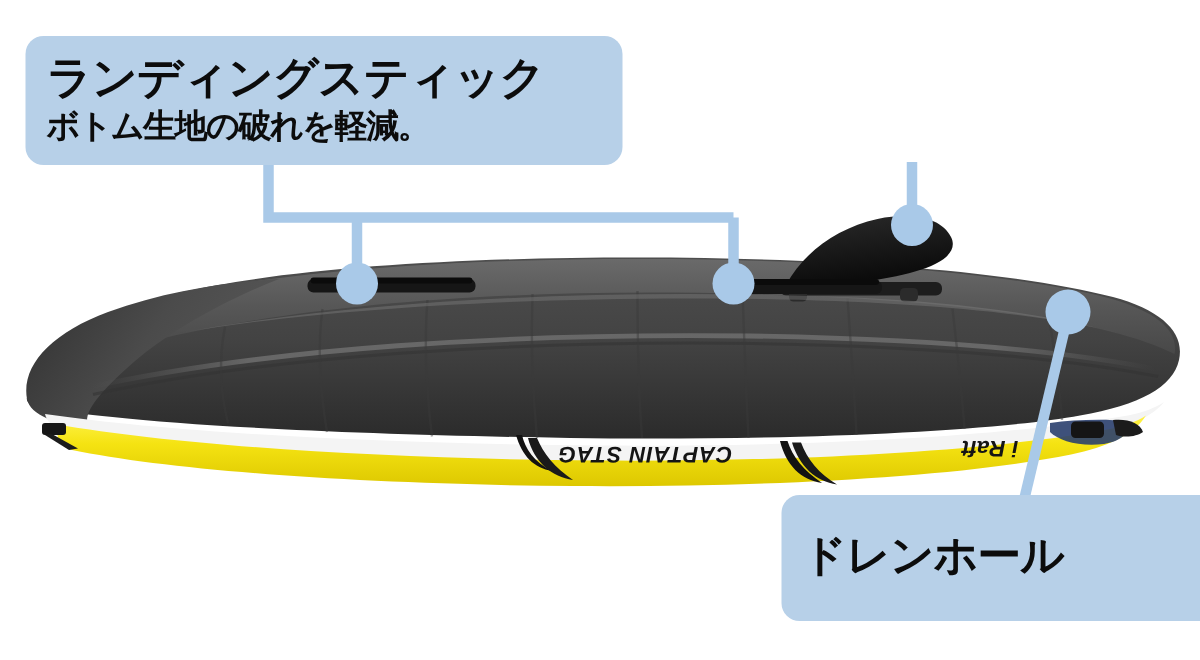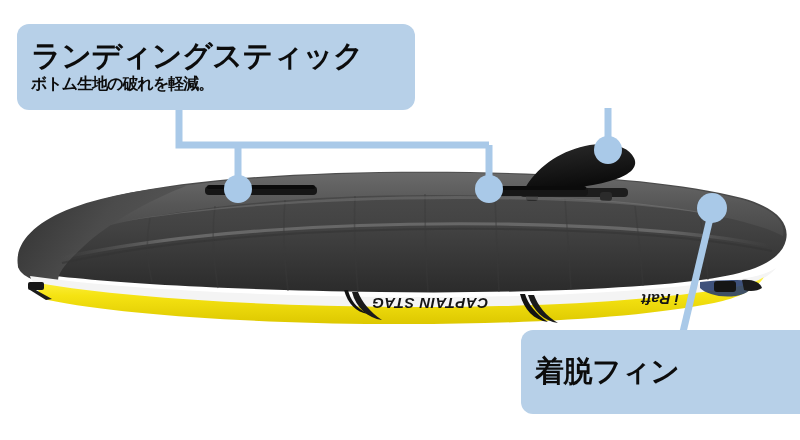--- a/index.html
+++ b/index.html
@@ -48,21 +48,21 @@
   .callout .desc {
     font-weight: bold;
     color: #0c0c0c;
     letter-spacing: -1px;
     line-height: 1.15;
     white-space: nowrap;
   }
 
   #callout-landing-stick { left: 17px;  top: 24px;  width: 398px; height: 86px; justify-content: center; }
   #callout-landing-stick .title { font-size: 30px; }
-  #callout-landing-stick .desc  { font-size: 16px; margin-top: 2px; }
+  #callout-landing-stick .desc  { font-size: 22px; margin-top: 2px; }
 
   #callout-fin { left: 415px; top: 23px; width: 366px; height: 86px; }
   #callout-fin .title { font-size: 30px; }
   #callout-fin .desc  { font-size: 22px; margin-top: 2px; }
 
   #callout-drain { left: 521px; top: 330px; width: 290px; height: 84px; }
   #callout-drain .title { font-size: 29px; }
   #callout-drain .desc  { font-size: 22px; margin-top: 2px; }
   svg.leader-svg {
     position: absolute;
@@ -239,16 +239,16 @@
     <circle cx="712" cy="208" r="15" fill="#a9c9e8"></circle>
   </svg>
 
   <div class="callout" id="callout-landing-stick">
     <div class="title">ランディングスティック</div>
     <div class="desc">ボトム生地の破れを軽減。</div>
   </div>
 
 
   <div class="callout" id="callout-drain">
-    <div class="title">着脱フィン</div>
+    <div class="title">ドレンホール</div>
   </div>
 
 </div>
 
 </body></html>

